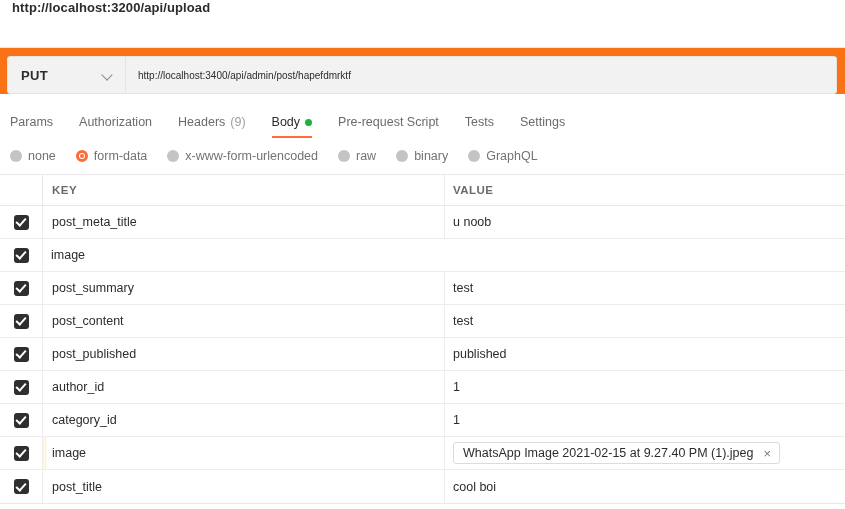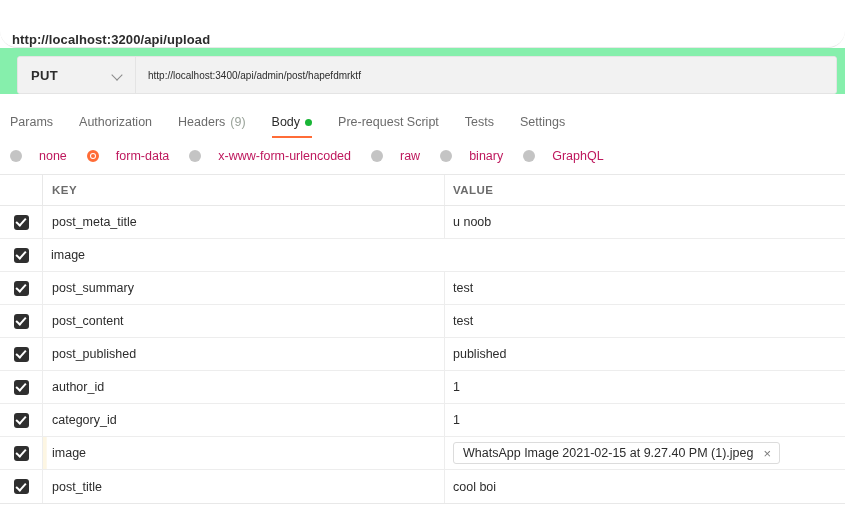--- a/index.html
+++ b/index.html
@@ -10,37 +10,36 @@
     background: #ffffff;
     font-family: "Liberation Sans", sans-serif;
     color: #2c2c2c;
     overflow: hidden;
   }
 
   
   .title-bar {
     height: 48px;
     display: flex;
-    align-items: flex-end;
+    align-items: flex-start;
     padding-left: 12px;
     border-bottom: 1px solid #e8e8e8;
     background: #ffffff;
-    border-radius: 17px;
   }
   .title-bar .req-title {
     font-size: 13px;
     font-weight: bold;
     color: #2c2c2c;
     letter-spacing: 0.1px;
   }
 
   
   .url-bar-wrap {
-    padding: 8px 8px 0 17px;
-    background: #86efac;
+    padding: 8px 8px 0 7px;
+    background: #f97316;
   }
   .url-bar {
     display: flex;
     height: 38px;
     border: 1px solid #e4e4e4;
     border-radius: 3px;
     background: #f2f2f2;
     overflow: hidden;
   }
   .method-box {
@@ -132,25 +131,25 @@
   
   .body-types {
     display: flex;
     align-items: center;
     padding: 11px 0 11px 10px;
     background: #ffffff;
   }
   .radio-opt {
     display: flex;
     align-items: center;
-    gap: 17px;
+    gap: 6px;
     margin-right: 20px;
     cursor: pointer;
     font-size: 12.5px;
-    color: #be185d;
+    color: #737373;
     white-space: nowrap;
   }
   .radio-dot {
     width: 12px;
     height: 12px;
     border-radius: 50%;
     background: #c4c4c4;
     flex: none;
     position: relative;
   }

